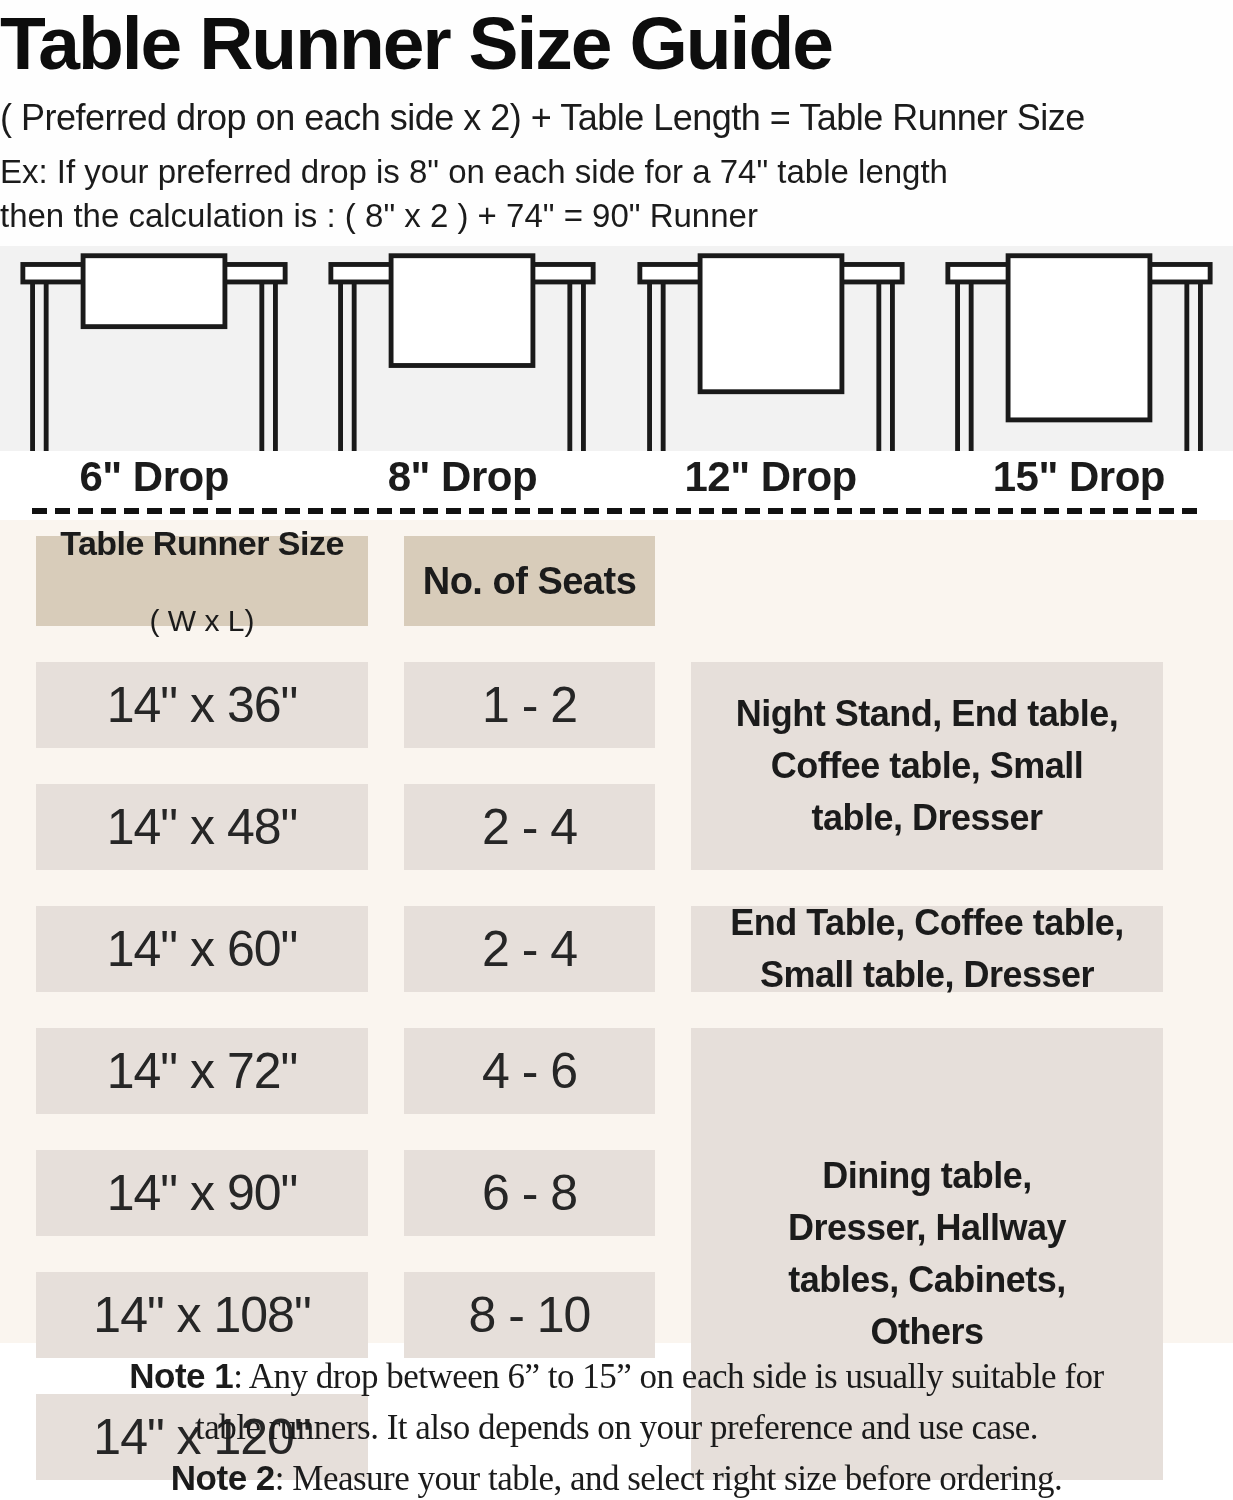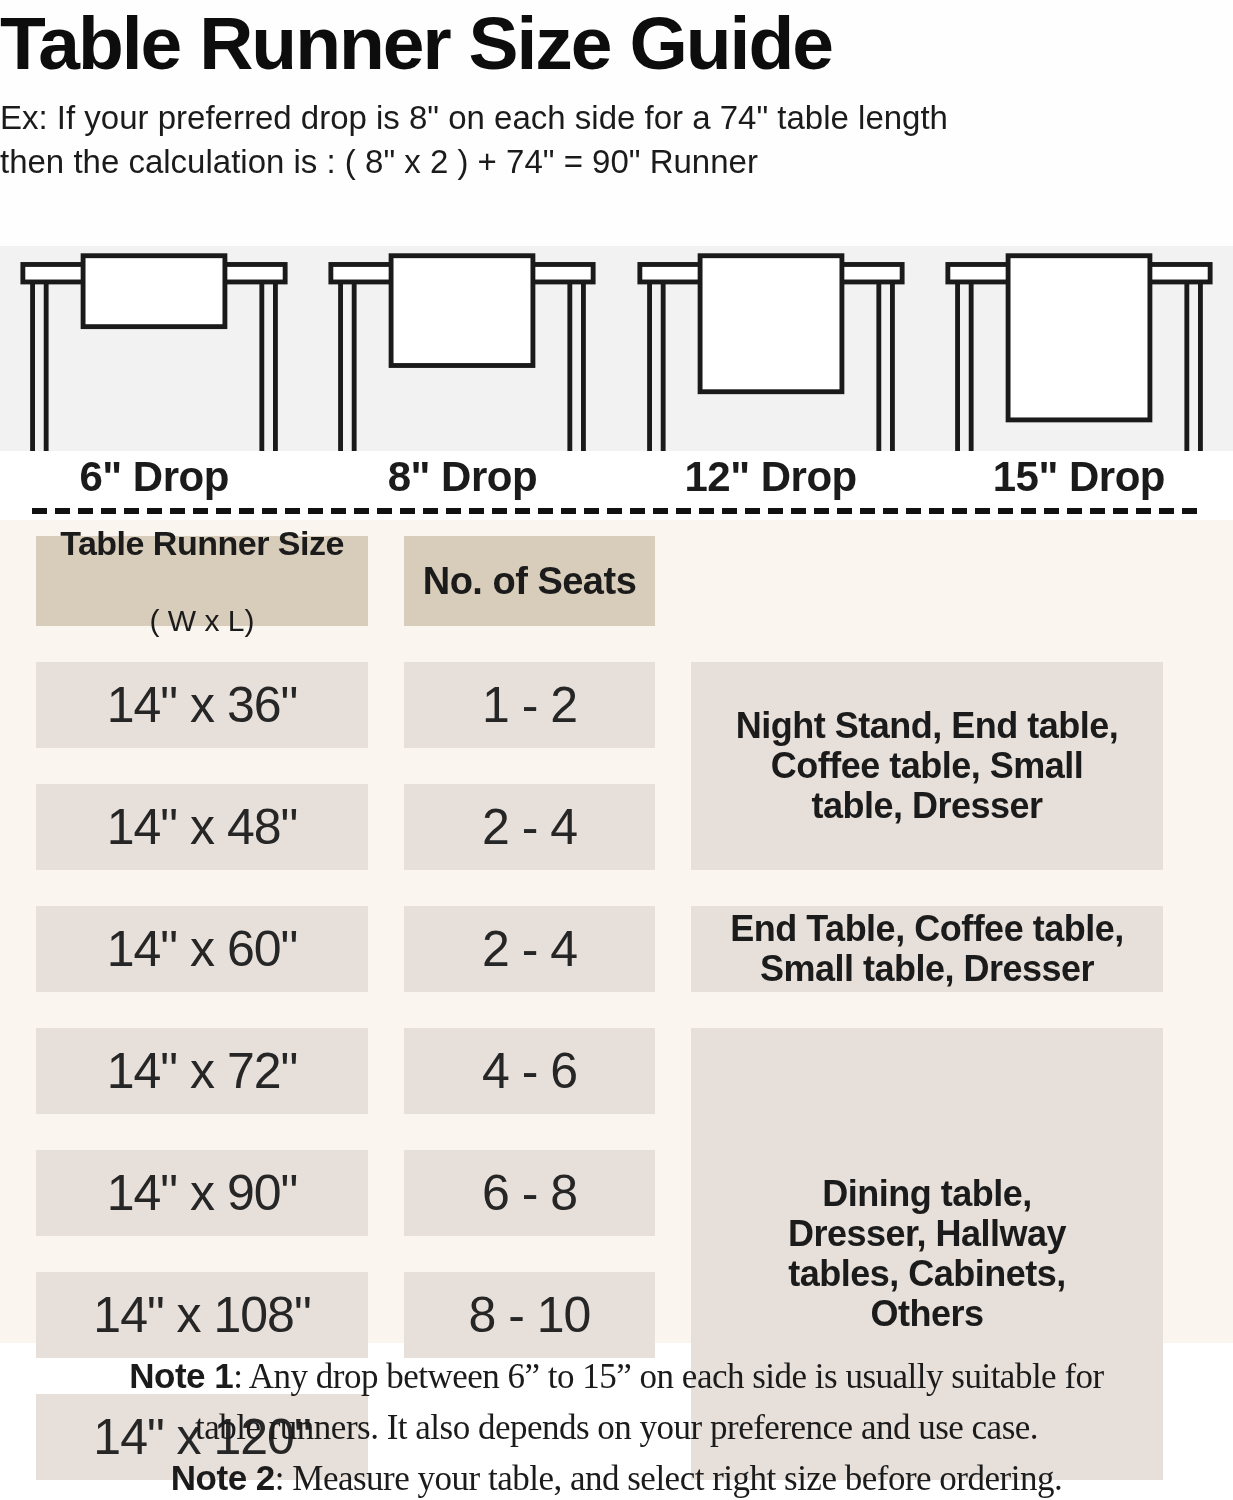--- a/index.html
+++ b/index.html
@@ -39,36 +39,37 @@
     grid-template-columns:332px 251px 472px;
     grid-template-rows:90px repeat(7,86px);
     column-gap:57px;row-gap:15px;gap:36px;
   }
   .hcell{background:var(--header-cell-bg);display:flex;flex-direction:column;justify-content:center;align-items:center;text-align:center;}
   .dcell{background:var(--data-cell-bg);display:flex;justify-content:center;align-items:center;text-align:center;}
   .h-main{font-size:34px;font-weight:bold;line-height:40px;letter-spacing:-0.5px;}
   .h-sub{font-size:30px;line-height:36px;margin-top:40px;}
   .h-single{font-size:38px;font-weight:bold;letter-spacing:-0.5px;}
   .size-text,.seats-text{font-size:50px;letter-spacing:-1px;color:#262626;}
-  .type-text{font-size:36px;font-weight:bold;line-height:40px;white-space:pre-line;letter-spacing:-0.5px;}
+  .type-text{font-size:36px;font-weight:bold;line-height:52px;white-space:pre-line;letter-spacing:-0.5px;}
   .c1{grid-column:1;} .c2{grid-column:2;} .c3{grid-column:3;}
 
   
   .notes{height:157px;background:#fff;padding-top:8px;text-align:center;}
   .note{font-size:35px;line-height:50px;letter-spacing:-0.5px;}
   .note-label{font-weight:bold;}
   .note-text{white-space:pre-line;font-family:Liberation Serif, serif;}
 </style>
 </head>
 <body>
 
 <div class="page">
 
   <div class="hero">
     <h1>Table Runner Size Guide</h1>
+    <p class="formula">( Preferred drop on each side x 2) + Table Length = Table Runner Size</p>
     <p class="example-1">Ex: If your preferred drop is 8" on each side for a 74" table length</p>
     <p class="example-2">then the calculation is : ( 8" x 2 ) + 74" = 90" Runner</p>
   </div>
 
   <div class="strip">
     <div class="cell">
       <svg viewBox="0 0 280 205" width="272" height="205">
         <rect x="5" y="16" width="270" height="18" fill="#ffffff" stroke="#1a1a1a" stroke-width="5"></rect>
         <g stroke="#1a1a1a" stroke-width="5">
           <line x1="15" y1="32" x2="15" y2="210"></line>

